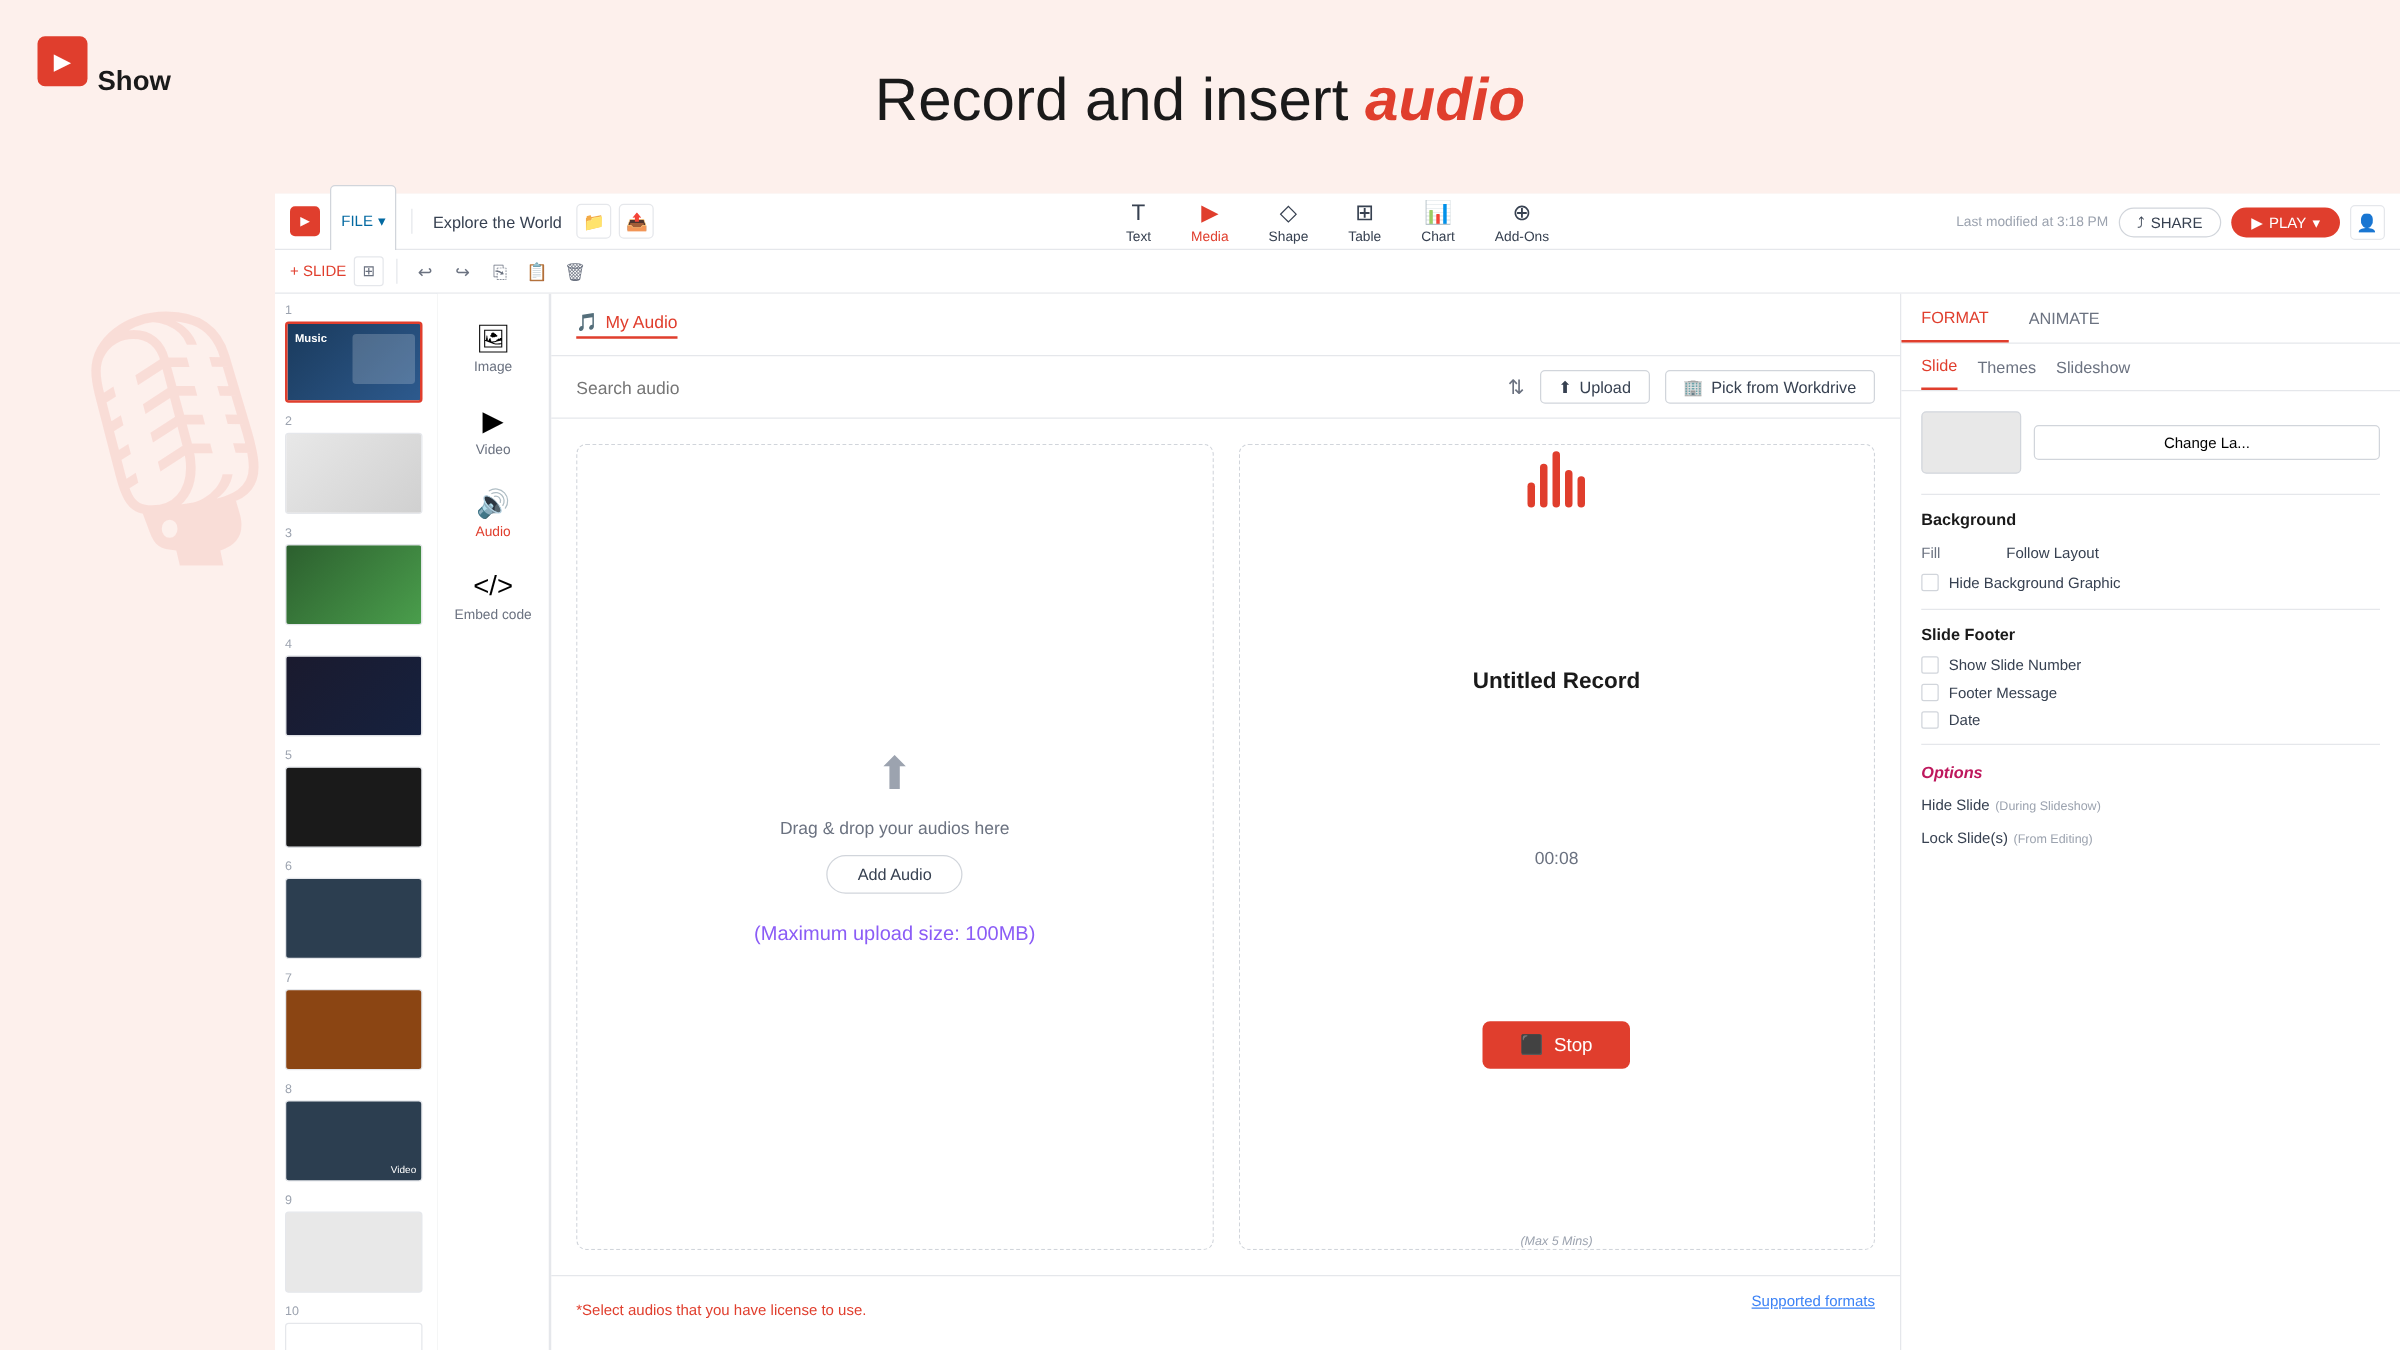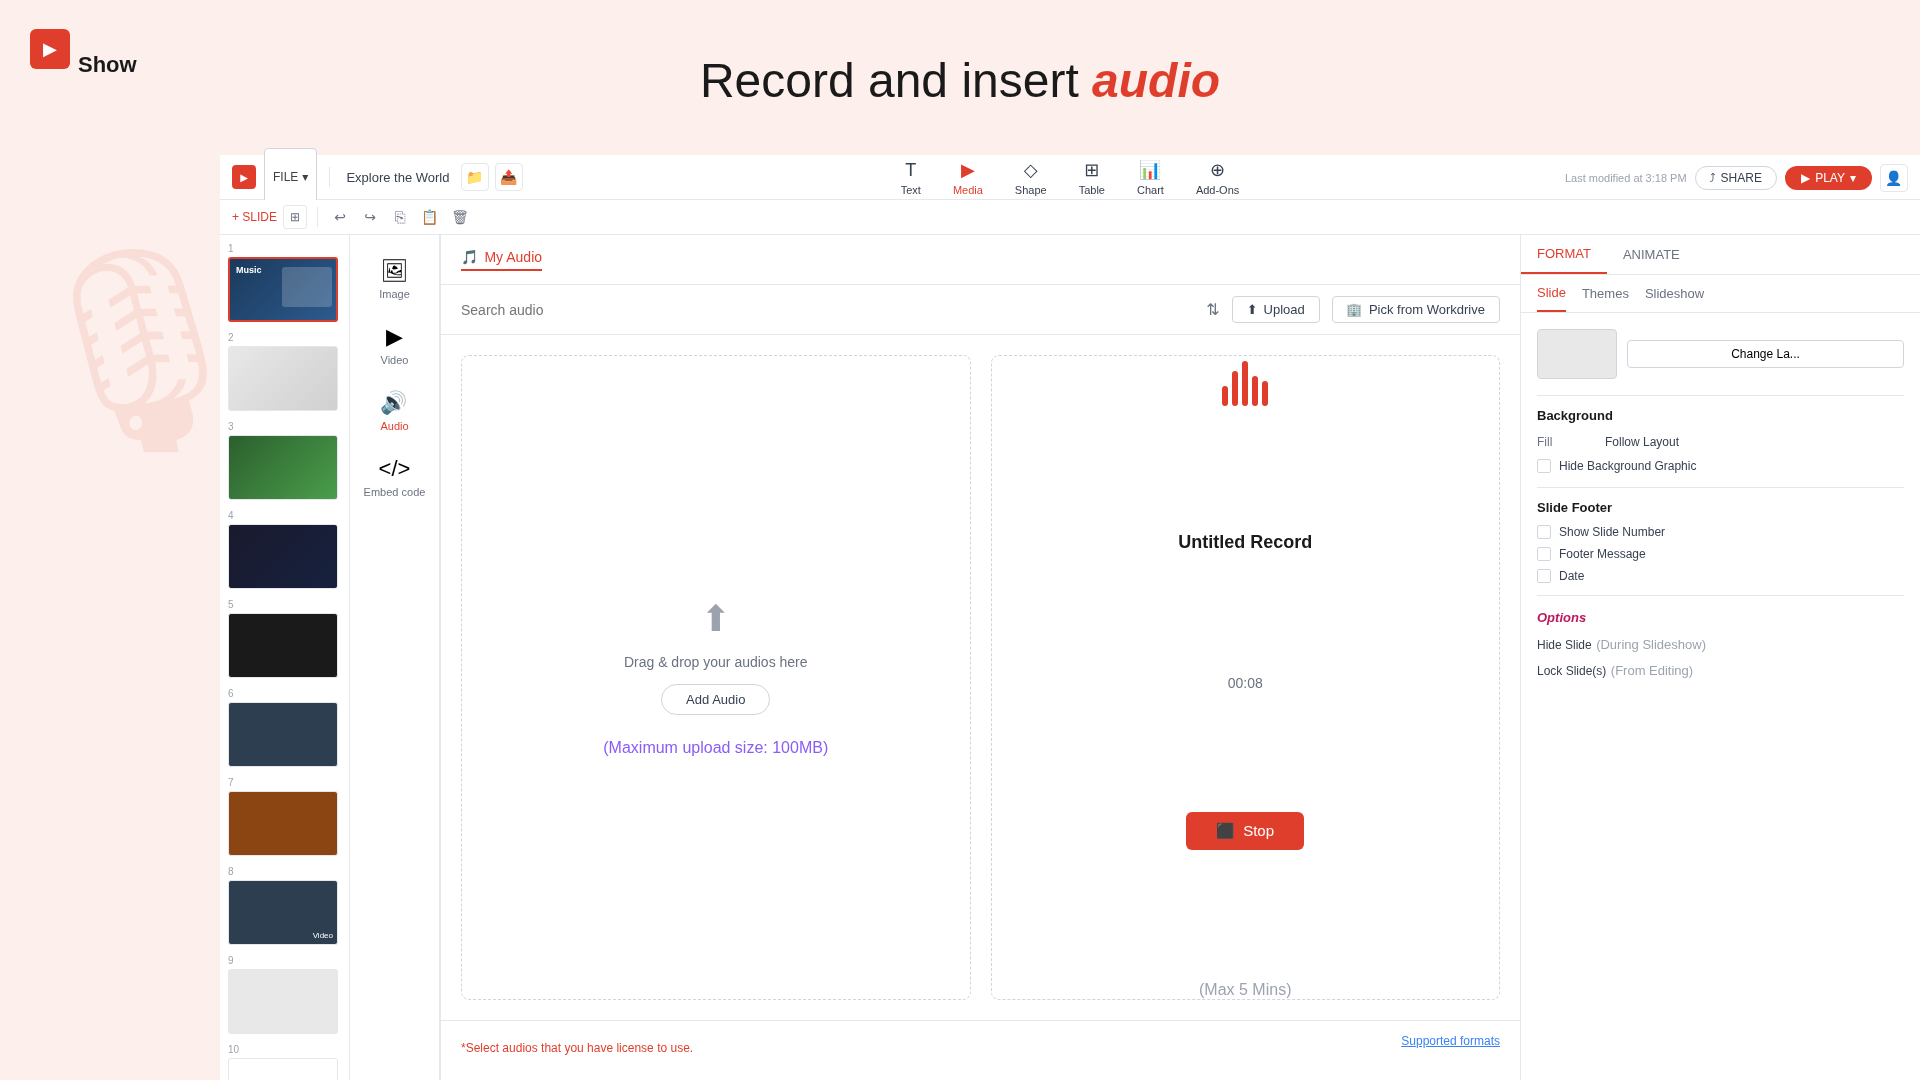--- a/index.html
+++ b/index.html
@@ -107,21 +107,21 @@
       color: white;
       font-size: 10px;
     }
     .toolbar-btn {
       padding: 21px 8px;
       border: 1px solid #d1d5db;
       border-radius: 4px;
       font-size: 12px;
       cursor: pointer;
       background: white;
-      color: #404040;
+      color: #0369a1;
       display: flex;
       align-items: center;
       gap: 4px;
     }
     .toolbar-divider {
       width: 1px;
       height: 20px;
       background: #e5e7eb;
       margin: 0 4px;
     }
@@ -536,23 +536,24 @@
       border: none;
       border-radius: 6px;
       padding: 10px 30px;
       font-size: 15px;
       cursor: pointer;
       display: flex;
       align-items: center;
       gap: 8px;
     }
     .max-mins-text {
-      font-size: 16px;
+      font-size: 10px;
       color: #9ca3af;
       margin-top: 10px;
+      font-style: italic;
     }
 
     
     .audio-footer {
       height: 40px;
       border-top: 1px solid #e5e7eb;
       display: flex;
       align-items: center;
       padding: 0 20px;
       justify-content: space-between;
@@ -714,21 +715,21 @@
       display: flex;
       align-items: center;
       justify-content: space-between;
       margin-bottom: 8px;
     }
     .option-label {
       font-size: 12px;
       color: #374151;
     }
     .option-sub {
-      font-size: 13px;
+      font-size: 10px;
       color: #9ca3af;
     }
 
     
     .play-overlay {
       position: absolute;
       left: 50%;
       top: 50%;
       transform: translate(-50%, -50%);
       width: 80px;

